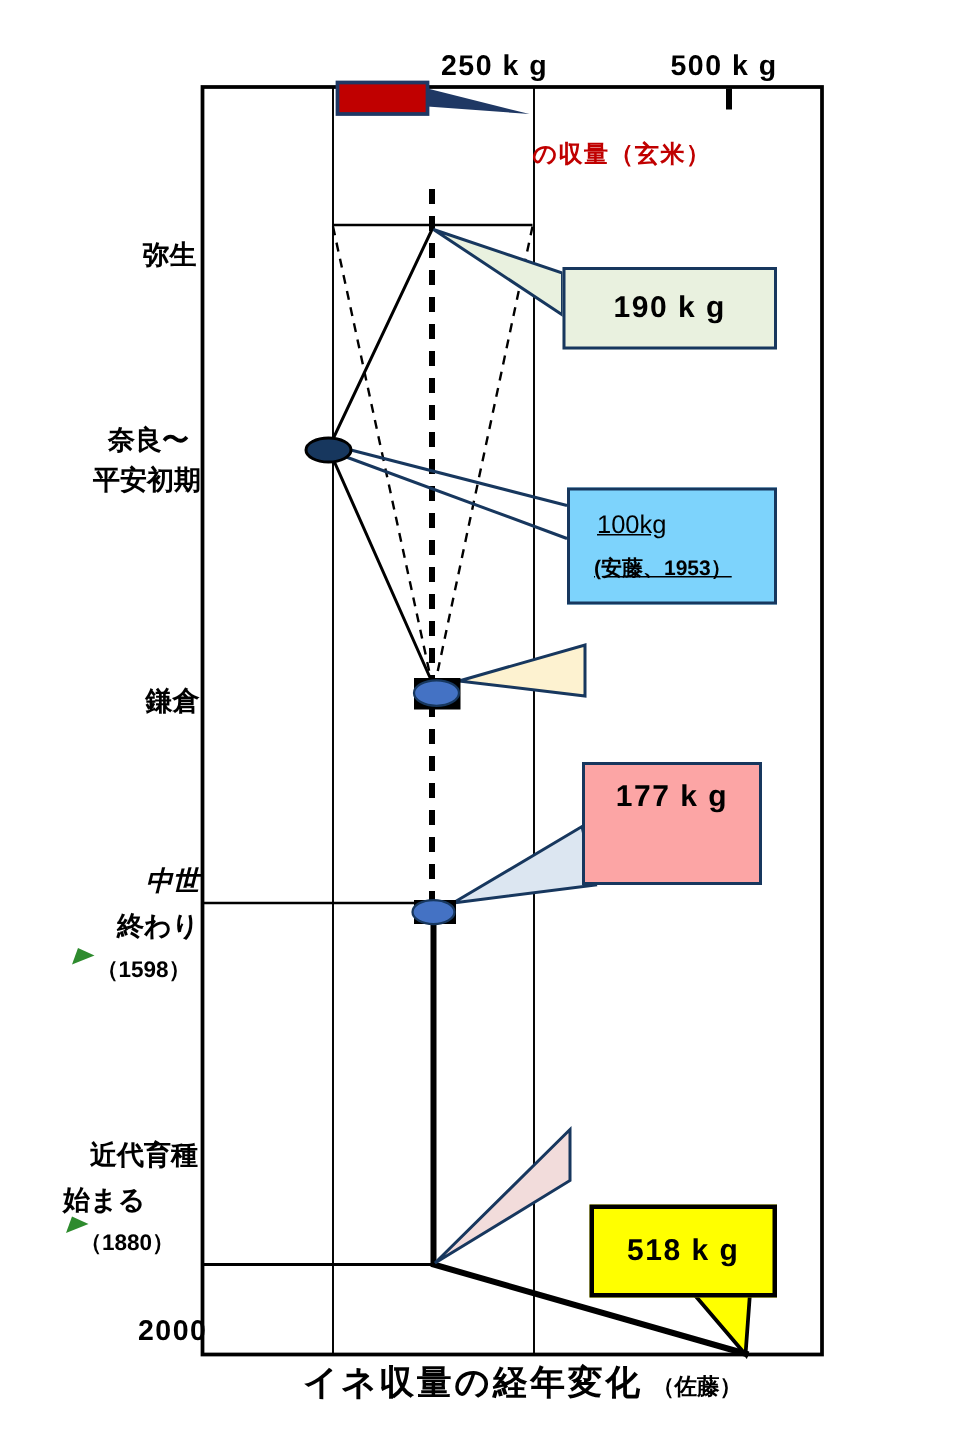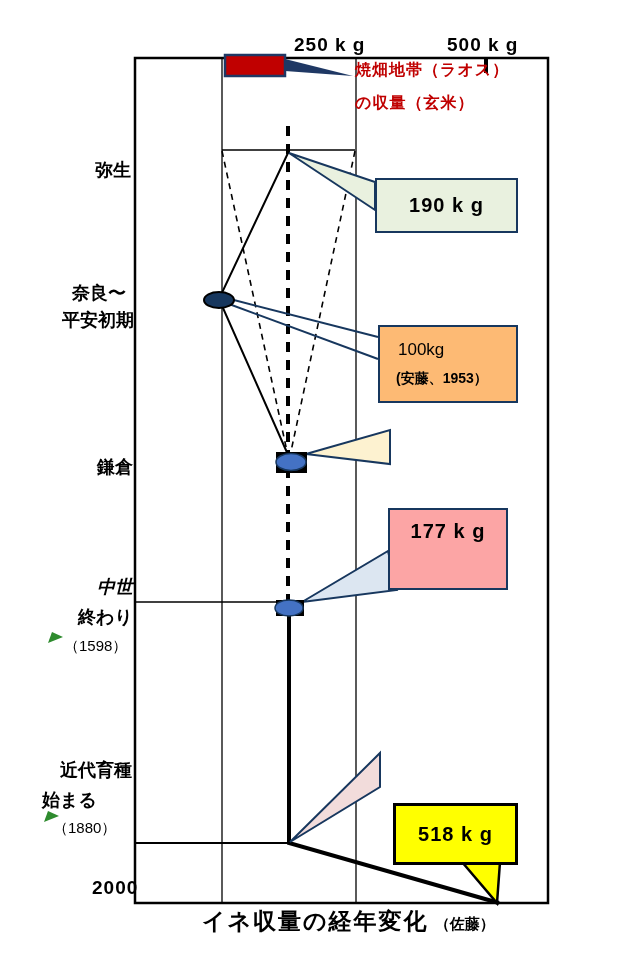--- a/index.html
+++ b/index.html
@@ -5,32 +5,32 @@
   html,body{margin:0;padding:0;background:#ffffff;}
   .stage{
     position:relative;width:639px;height:969px;background:#ffffff;overflow:hidden;
     font-family:"Liberation Sans","DejaVu Sans",sans-serif;color:#000;
   }
   .abs{position:absolute;white-space:nowrap;}
   svg.layer{position:absolute;left:0;top:0;}
   
   .tick{font-size:19px;font-weight:bold;letter-spacing:1px;}
   .era{font-size:18px;font-weight:bold;}
-  .era-sub{font-size:15px;font-weight:normal;}
+  .era-sub{font-size:15px;font-weight:bold;}
   .red-note{font-size:16px;font-weight:bold;color:#C00000;letter-spacing:1px;}
   .title-main{font-size:23px;font-weight:bold;letter-spacing:2px;}
   .title-credit{font-size:15px;font-weight:bold;}
   
   .callout{position:absolute;box-sizing:border-box;border:2.5px solid #17375E;
     display:flex;align-items:center;justify-content:center;
     font-weight:bold;font-size:20px;letter-spacing:1px;white-space:pre;}
   .c190{left:375px;top:178px;width:143px;height:55px;background:#E9F1DF;}
-  .c100{left:378px;top:325px;width:140px;height:78px;background:#fdba74;
+  .c100{left:378px;top:325px;width:140px;height:78px;background:#7dd3fc;
         border-width:2px;flex-direction:column;align-items:flex-start;
-        justify-content:center;font-weight:normal;letter-spacing:0;}
+        justify-content:center;font-weight:normal;letter-spacing:0;text-decoration:underline;}
   .c100 .l1{font-size:17px;margin-left:18px;}
   .c100 .l2{font-size:14px;font-weight:bold;margin-left:16px;margin-top:10px;}
   .c162{left:390px;top:427px;width:127px;height:55px;background:#FDF2D0;}
   .c177{left:388px;top:508px;width:120px;height:82px;background:#fca5a5;
         align-items:flex-start;padding-top:10px;}
   .c180{left:380px;top:714px;width:120px;height:81px;background:#F2DCDB;}
   .c518{left:393px;top:803px;width:125px;height:62px;background:#FFFF00;
         border:3px solid #000;}
 </style>
 </head>
@@ -77,21 +77,20 @@
     <rect x="276" y="600" width="28" height="16" fill="#000"></rect>
     <ellipse cx="289" cy="608" rx="14" ry="8" fill="#4472C4" stroke="#17375E" stroke-width="1.5"></ellipse>
 
     <polygon points="48,643 52,632 63,637" fill="#2E8B2E"></polygon>
     <polygon points="44,822 48,811 59,816" fill="#2E8B2E"></polygon>
   </svg>
 
   <div class="abs tick" style="left:294px;top:34px;">250 k g</div>
   <div class="abs tick" style="left:447px;top:34px;">500 k g</div>
 
-  <div class="abs red-note" style="left:355px;top:60px;">焼畑地帯（ラオス）</div>
   <div class="abs red-note" style="left:355px;top:93px;">の収量（玄米）</div>
 
   <div class="abs era" style="left:95px;top:158px;">弥生</div>
   <div class="abs era" style="left:72px;top:281px;">奈良〜</div>
   <div class="abs era" style="left:62px;top:308px;">平安初期</div>
   <div class="abs era" style="left:97px;top:455px;">鎌倉</div>
   <div class="abs era" style="left:97px;top:575px;font-style:italic;">中世</div>
   <div class="abs era" style="left:78px;top:605px;">終わり</div>
   <div class="abs era-sub" style="left:64px;top:637px;">（1598）</div>
   <div class="abs era" style="left:60px;top:758px;">近代育種</div>

